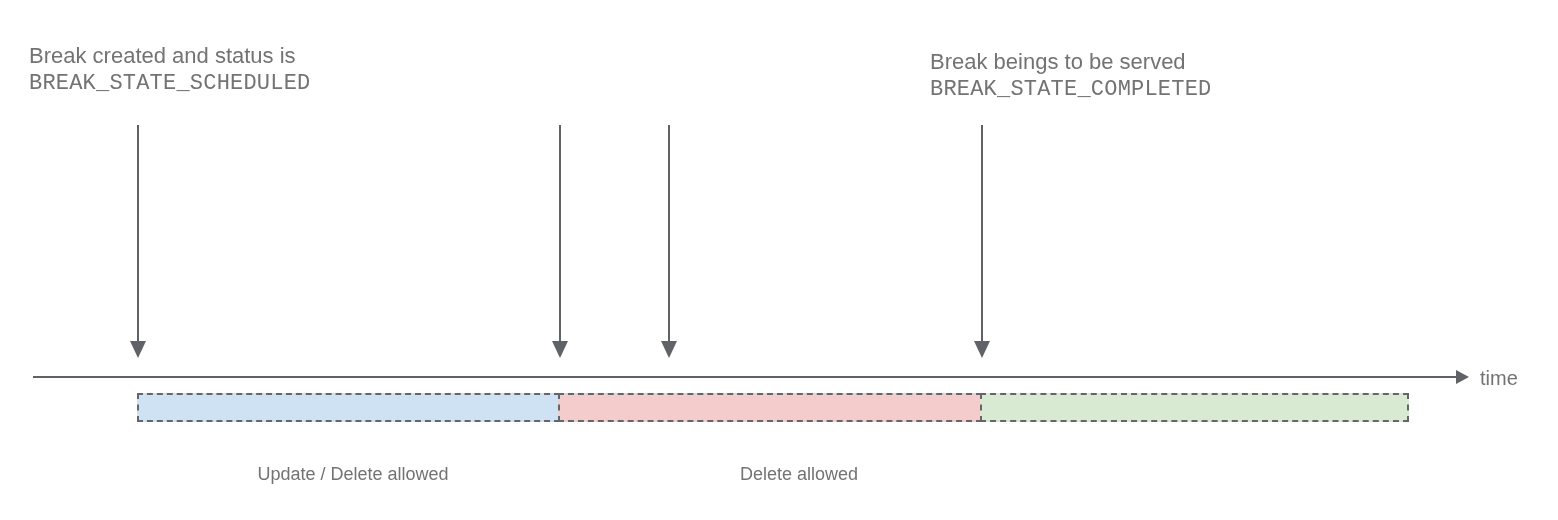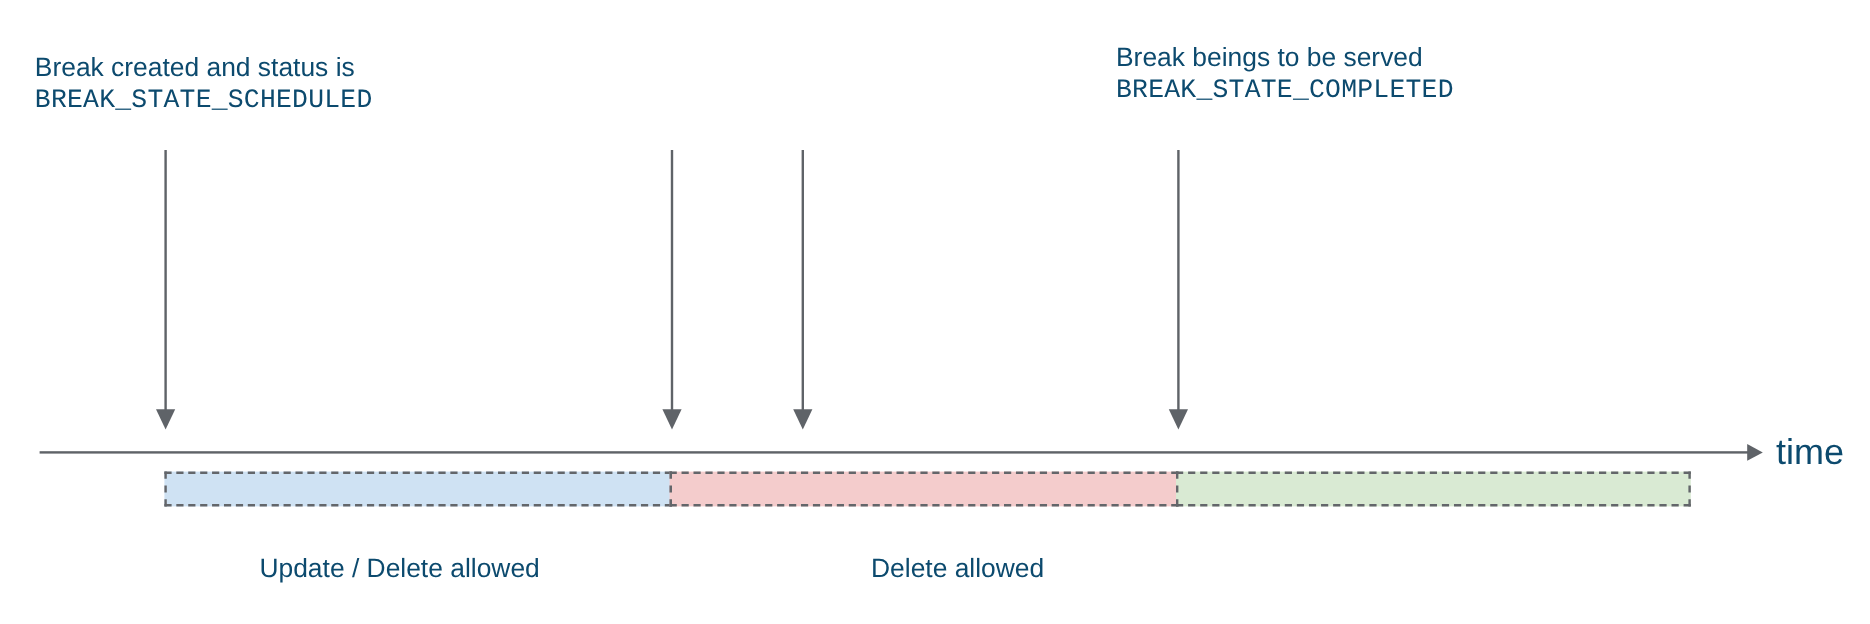--- a/index.html
+++ b/index.html
@@ -4,21 +4,21 @@
 <style>
   html, body { margin: 0; padding: 0; }
   body { background: #ffffff; }
   .canvas {
     position: relative;
     width: 1558px;
     height: 520px;
     background: #ffffff;
     overflow: hidden;
     font-family: "Liberation Sans", sans-serif;
-    color: #0c4a6e;
+    color: #737373;
   }
   .ann {
     position: absolute;
     font-size: 22px;
     line-height: 28px;
     white-space: nowrap;
   }
   .ann .mono {
     font-family: "Liberation Mono", "DejaVu Sans Mono", monospace;
     font-size: 22px;
@@ -49,21 +49,21 @@
     position: absolute;
     left: 1456px; top: 370px;
     width: 0; height: 0;
     border-top: 7px solid transparent;
     border-bottom: 7px solid transparent;
     border-left: 13px solid #5f6368;
   }
   .time-label {
     position: absolute;
     left: 1480px; top: 364px;
-    font-size: 30px;
+    font-size: 20px;
     line-height: 28px;
   }
   .bar {
     position: absolute;
     left: 137px; top: 393px;
     height: 29px;
     display: flex;
   }
   .seg {
     box-sizing: border-box;
@@ -71,40 +71,41 @@
     border: 2px dashed #63666a;
   }
   .seg + .seg { margin-left: -2px; }
   .seg-1 { width: 423px; }
   .seg-2 { width: 424px; }
   .seg-3 { width: 429px; }
   .seg-label {
     position: absolute;
     top: 460px;
     transform: translateX(-50%);
-    font-size: 22px;
+    font-size: 18px;
     line-height: 28px;
     white-space: nowrap;
+    margin-left: 20px;
   }
 </style>
 </head>
 <body>
 
 <div class="canvas">
 
   <div class="ann" style="left:29px; top:42px">
     <div>Break created and status is</div>
     <div class="mono">BREAK_STATE_SCHEDULED</div>
   </div>
 
 
   <div class="ann" style="left:671px; top:42px">
   </div>
 
-  <div class="ann" style="left:930px; top:34px">
+  <div class="ann" style="left:930px; top:48px">
     <div>Break beings to be served</div>
     <div class="mono">BREAK_STATE_COMPLETED</div>
   </div>
 
   <div class="varrow" style="left:138px">
     <div class="stem"></div>
     <div class="head"></div>
   </div>
   <div class="varrow" style="left:560px">
     <div class="stem"></div>
@@ -123,15 +124,15 @@
   <div class="timeline-head"></div>
   <div class="time-label">time</div>
 
   <div class="bar">
     <div class="seg seg-1" style="background-color: rgb(207, 226, 243);"></div>
     <div class="seg seg-2" style="background-color: rgb(244, 204, 204);"></div>
     <div class="seg seg-3" style="background-color: rgb(217, 234, 211);"></div>
   </div>
 
   <div class="seg-label" style="left:333px">Update / Delete allowed</div>
-  <div class="seg-label" style="left:798px">Delete allowed</div>
+  <div class="seg-label" style="left:779px">Delete allowed</div>
 
 </div>
 
 </body></html>

